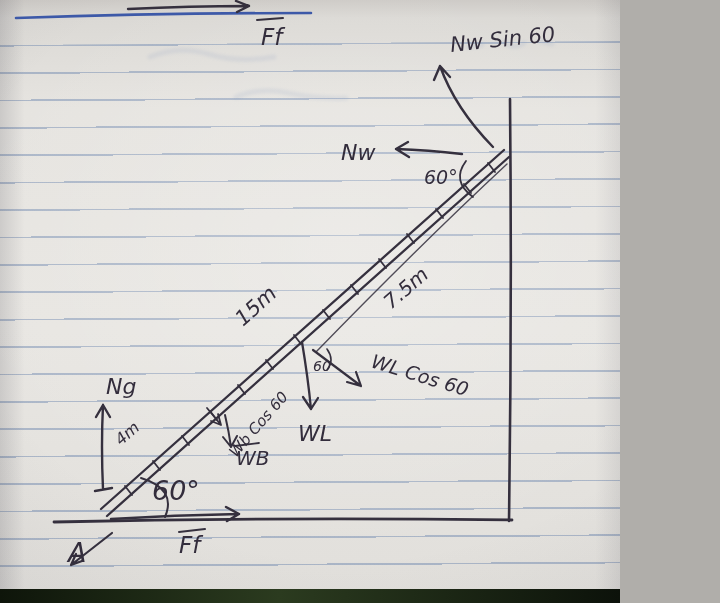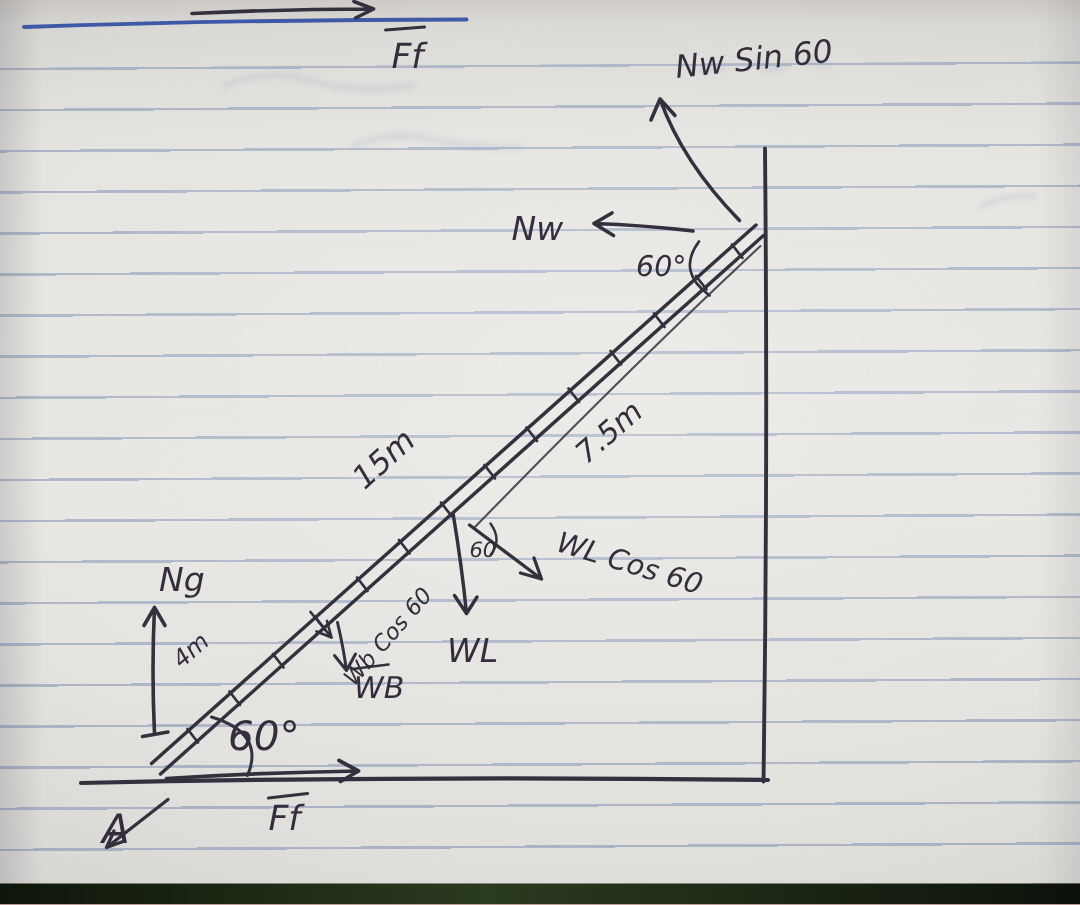--- a/index.html
+++ b/index.html
@@ -1,18 +1,18 @@
 <!DOCTYPE html>
 <html><head>
 <meta charset="utf-8">
 <style>
   html,body{margin:0;padding:0;background:#b0aeaa;}
   .page{
-    position:relative;width:720px;height:603px;overflow:hidden;
-    background:#fca5a5;font-family:"DejaVu Sans",sans-serif;
+    position:relative;width:620px;height:603px;overflow:hidden;
+    background:#14b8a6;font-family:"DejaVu Sans",sans-serif;
   }
   .paper-shade{
     position:absolute;inset:0;
     background:linear-gradient(180deg,#cdcac6 0,#dbd9d5 3%,#e6e4e0 18%,#e8e6e2 55%,#e1dfdb 100%);
   }
   .vignette{
     position:absolute;inset:0;pointer-events:none;
     background:
       radial-gradient(130% 105% at 56% 42%, rgba(255,255,255,.22) 0, rgba(255,255,255,0) 48%, rgba(55,55,66,.14) 100%),
       linear-gradient(90deg, rgba(60,60,72,.16) 0, rgba(60,60,72,0) 4%, rgba(60,60,72,0) 96%, rgba(60,60,72,.10) 100%);

